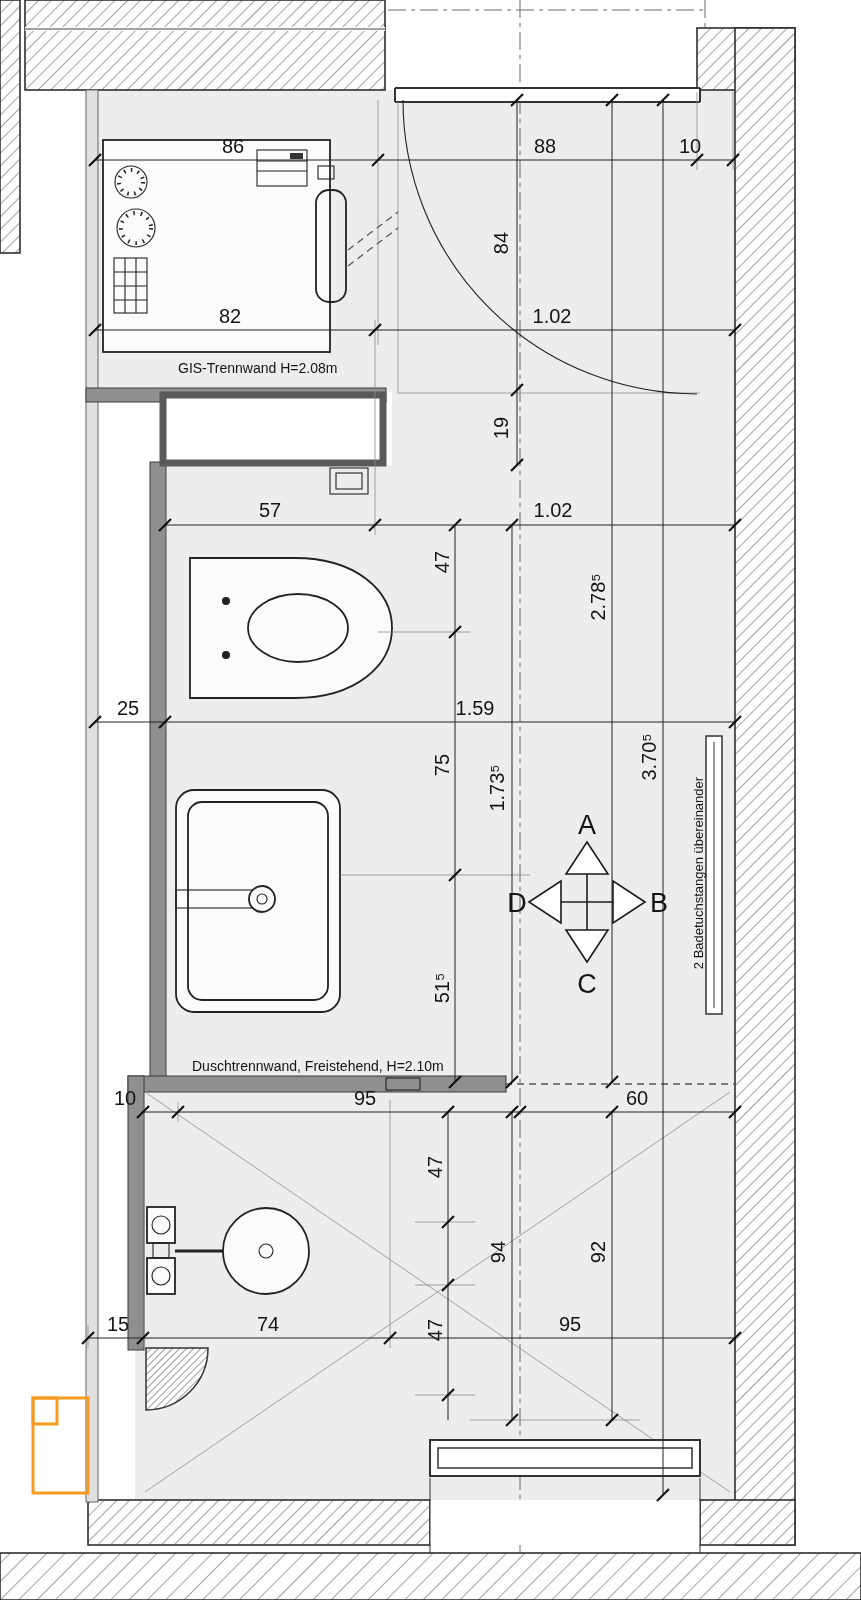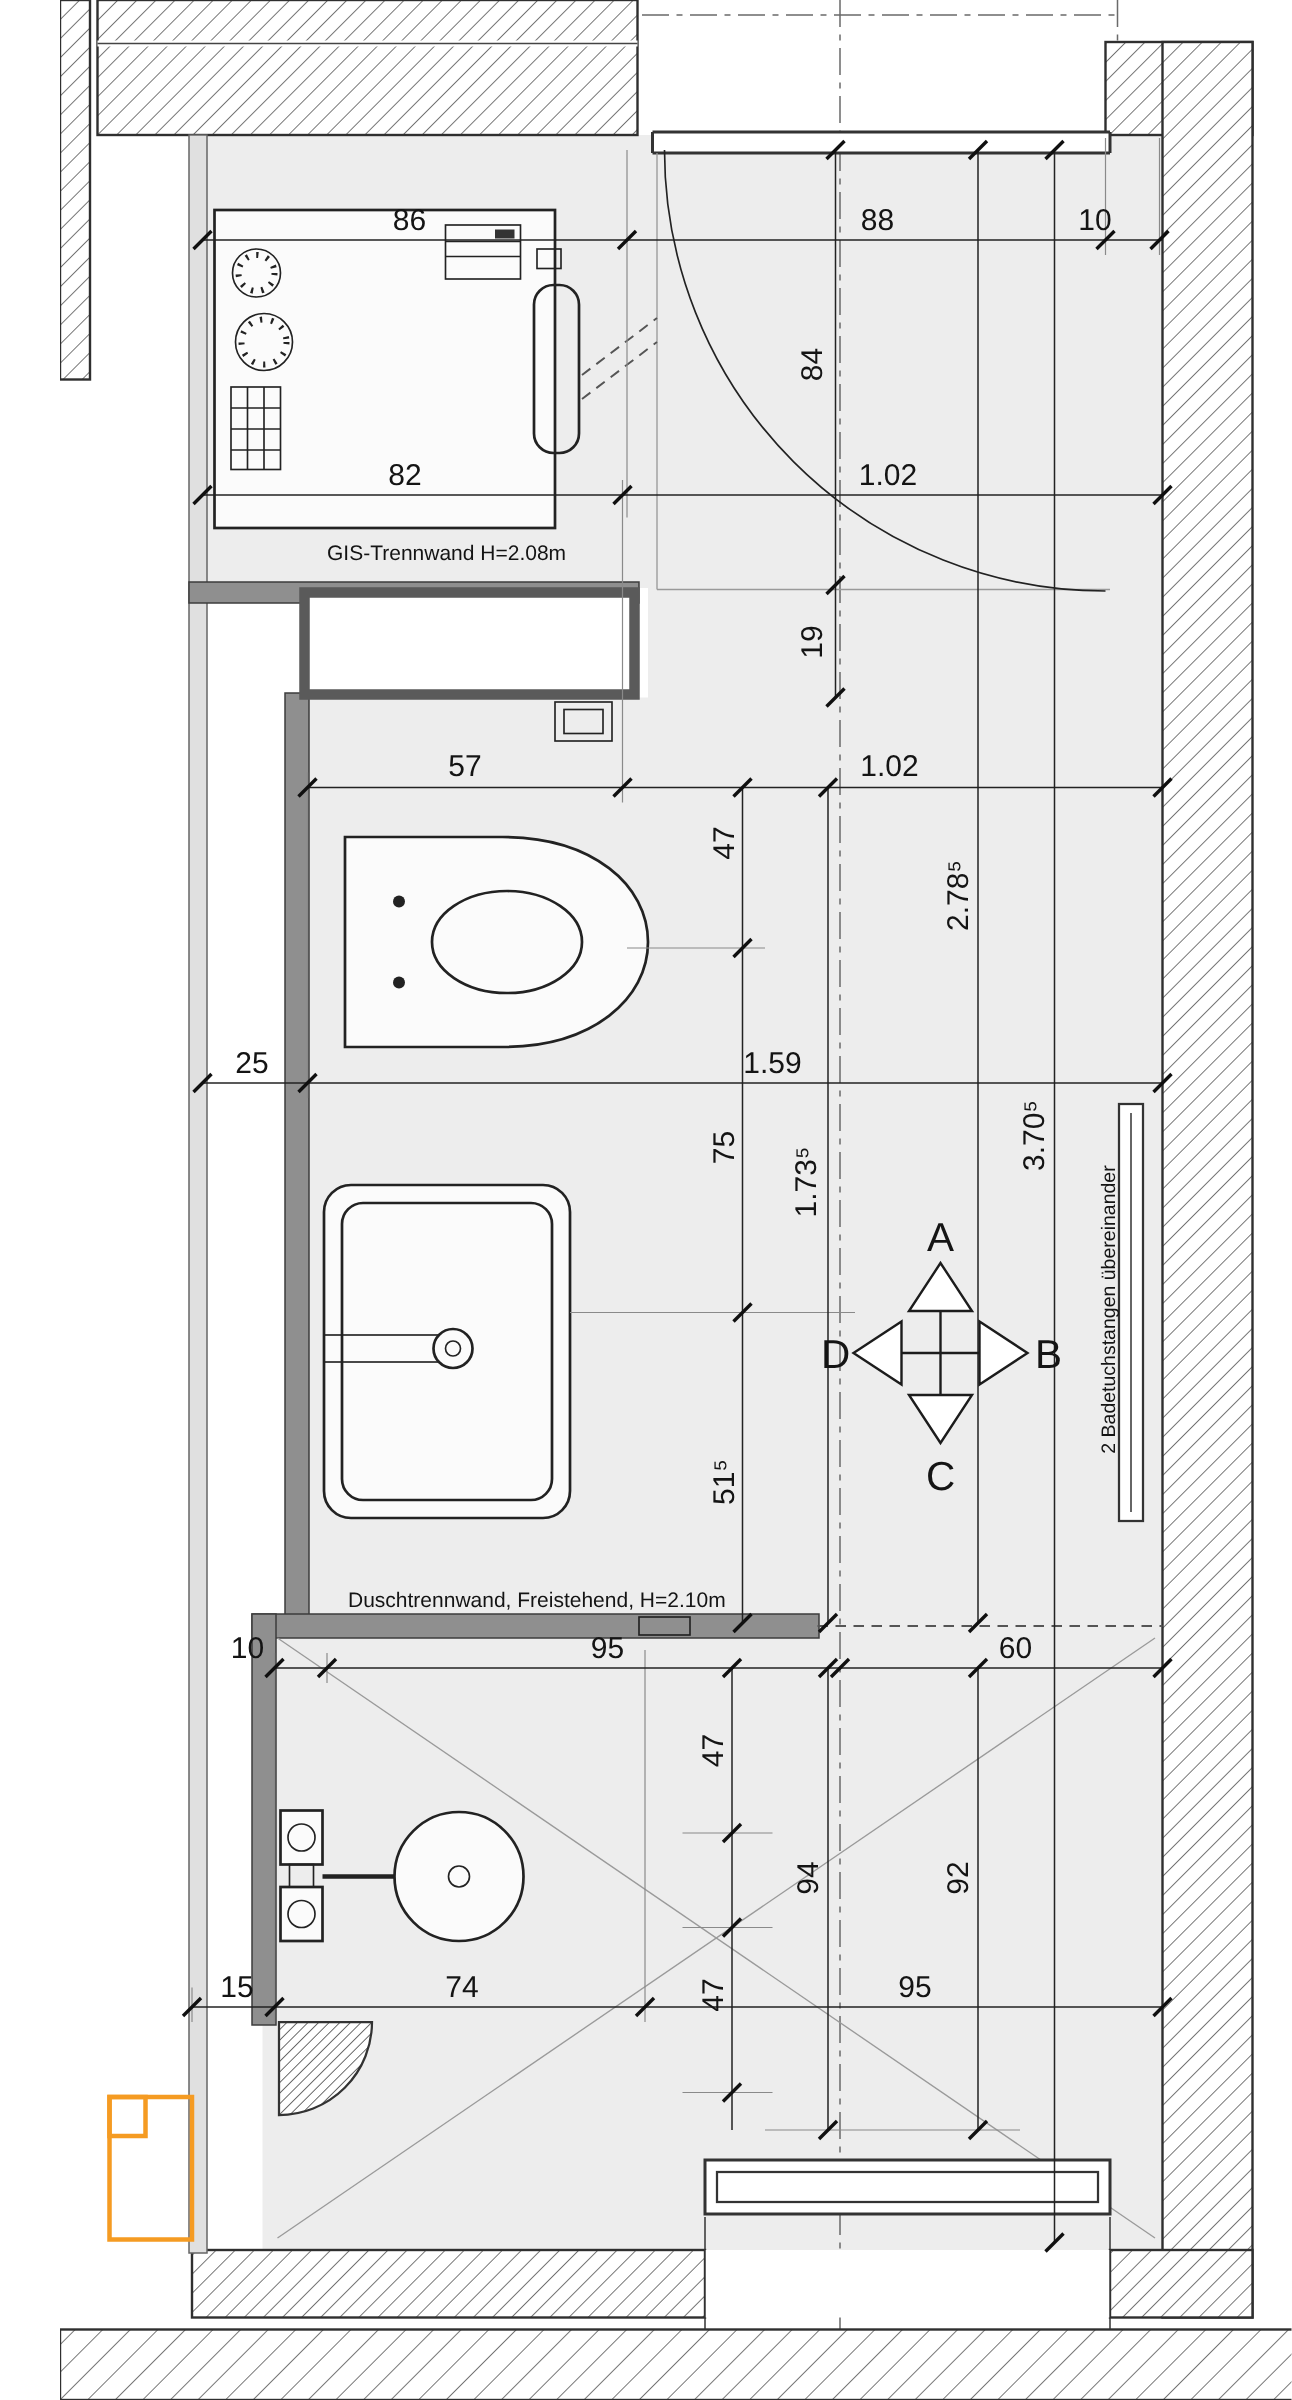--- a/index.html
+++ b/index.html
@@ -1,16 +1,16 @@
 <!DOCTYPE html>
 <html><head>
 <meta charset="utf-8">
 <style>
   html,body{margin:0;padding:0;background:#fff;}
-  .sheet{width:793px;height:1600px;position:relative;background:#fff;margin-left:40px;}
+  .sheet{width:793px;height:1600px;position:relative;background:#fff;}
   svg{display:block;}
   text{font-family:"Liberation Sans","DejaVu Sans",sans-serif;fill:#141414;}
   .dimtxt{font-size:20px;text-anchor:middle;}
   .note{font-size:14px;}
   .vnote{font-size:13px;text-anchor:middle;}
   .cletter{font-size:27px;text-anchor:middle;}
   .hatchrect{fill:url(#hatch);stroke:#2f2f2f;stroke-width:1.6;}
   .hatchwide{fill:url(#hatchW);stroke:#2f2f2f;stroke-width:1.6;}
   .floor{fill:#ededed;stroke:none;}
   .wallgray{fill:#8f8f8f;stroke:#3c3c3c;stroke-width:1;}

